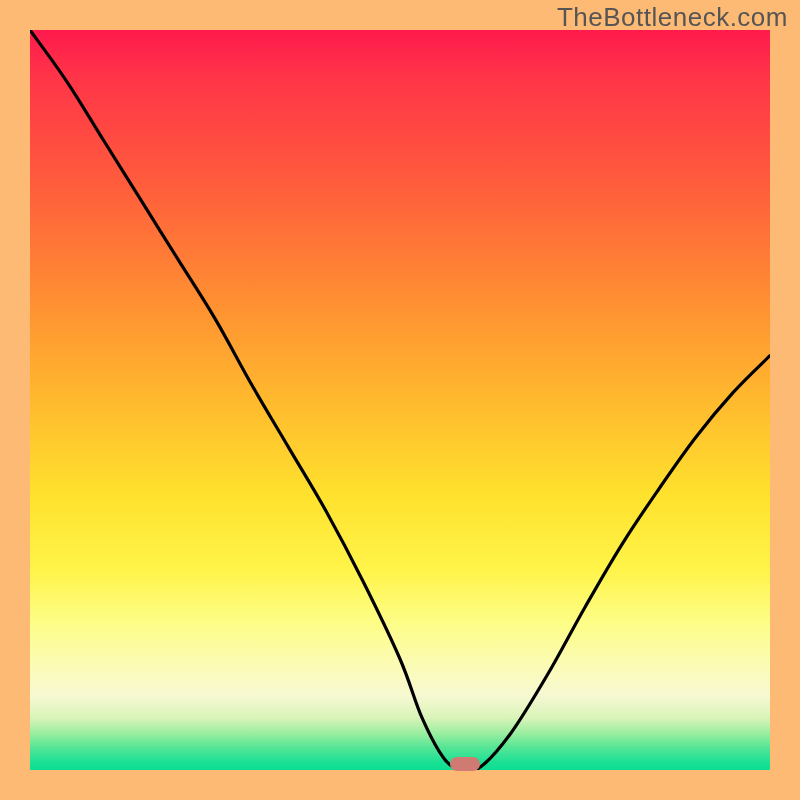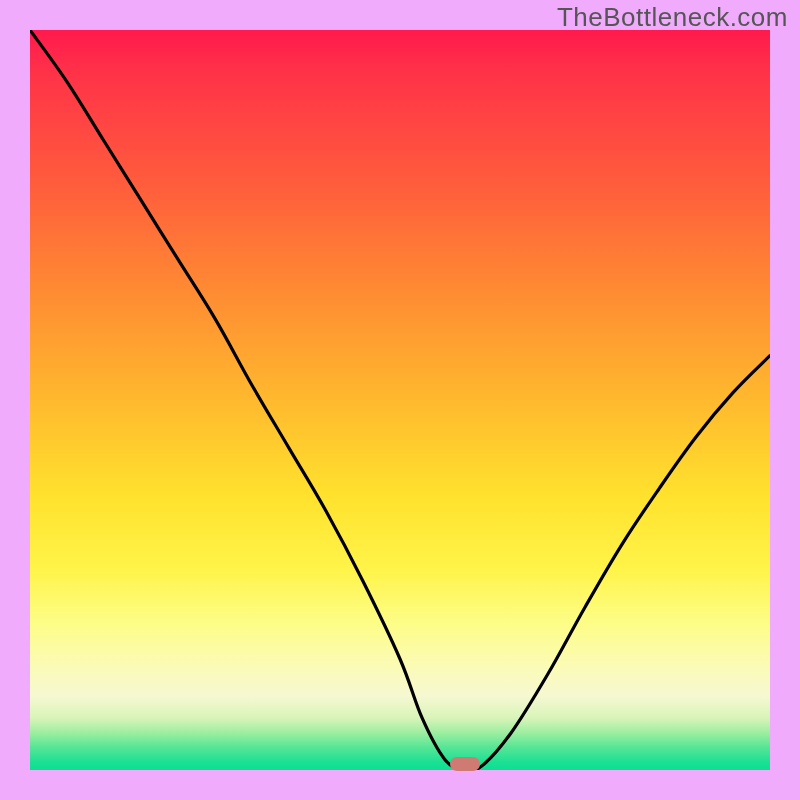--- a/index.html
+++ b/index.html
@@ -10,21 +10,21 @@
     background: #000;
     overflow: hidden;
     font-family: Arial, Helvetica, sans-serif;
   }
   .frame {
     position: absolute;
     left: 0;
     top: 0;
     width: 800px;
     height: 800px;
-    background: #f0abfc;
+    background: #fdba74;
   }
   .watermark {
     position: absolute;
     top: 2px;
     right: 12px;
     font-size: 26px;
     font-weight: 500;
     color: #555;
     letter-spacing: 0.5px;
     user-select: none;

